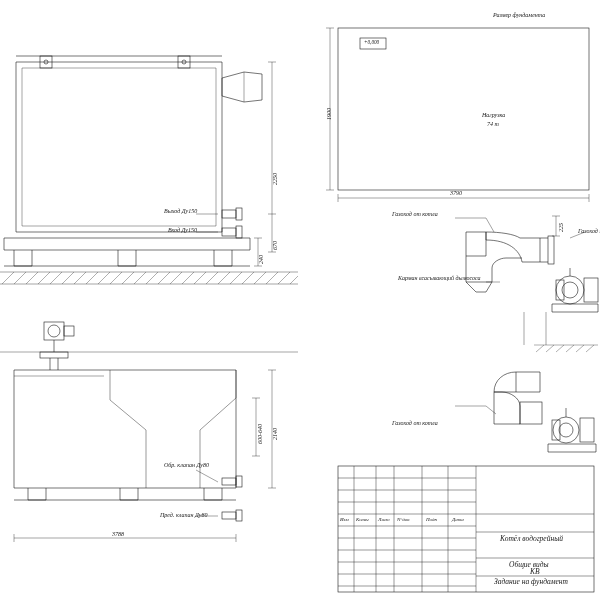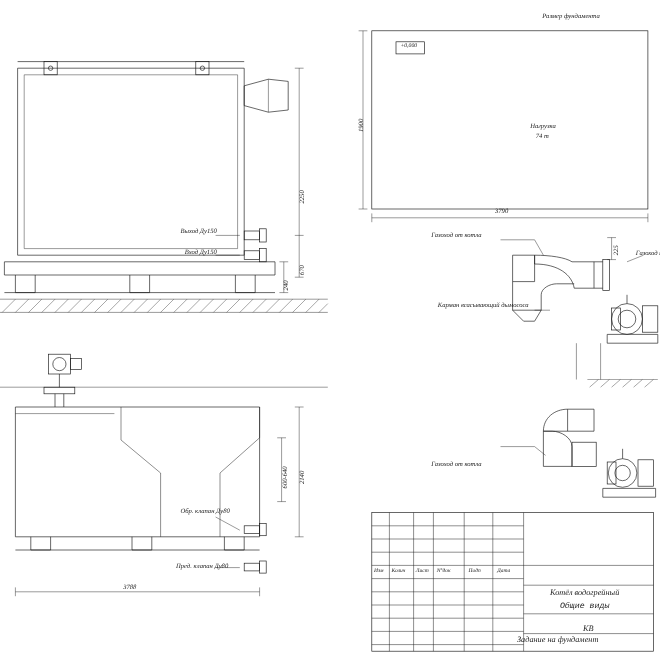--- a/index.html
+++ b/index.html
@@ -285,16 +285,16 @@
 
   <div class="lbl t-stamp-txt" style="left:340px; top:517px; font-style:italic;">Изм</div>
   <div class="lbl t-stamp-txt" style="left:356px; top:517px; font-style:italic;">Колич</div>
   <div class="lbl t-stamp-txt" style="left:378px; top:517px; font-style:italic;">Лист</div>
   <div class="lbl t-stamp-txt" style="left:397px; top:517px; font-style:italic;">N°док</div>
   <div class="lbl t-stamp-txt" style="left:426px; top:517px; font-style:italic;">Подп</div>
   <div class="lbl t-stamp-txt" style="left:452px; top:517px; font-style:italic;">Дата</div>
 
   <div class="lbl title-big" style="left:500px; top:535px;">Котёл водогрейный</div>
   <div class="lbl title-big" style="left:530px; top:568px;">КВ</div>
-  <div class="lbl title-big" style="left:509px; top:549px;font-family:Liberation Mono, monospace;">Общие виды</div>
-  <div class="lbl title-big" style="left:470px; top:578px;">Задание на фундамент</div>
+  <div class="lbl title-big" style="left:509px; top:561px;">Общие виды</div>
+  <div class="lbl title-big" style="left:494px; top:578px;">Задание на фундамент</div>
 
 </div>
 
 </body></html>

